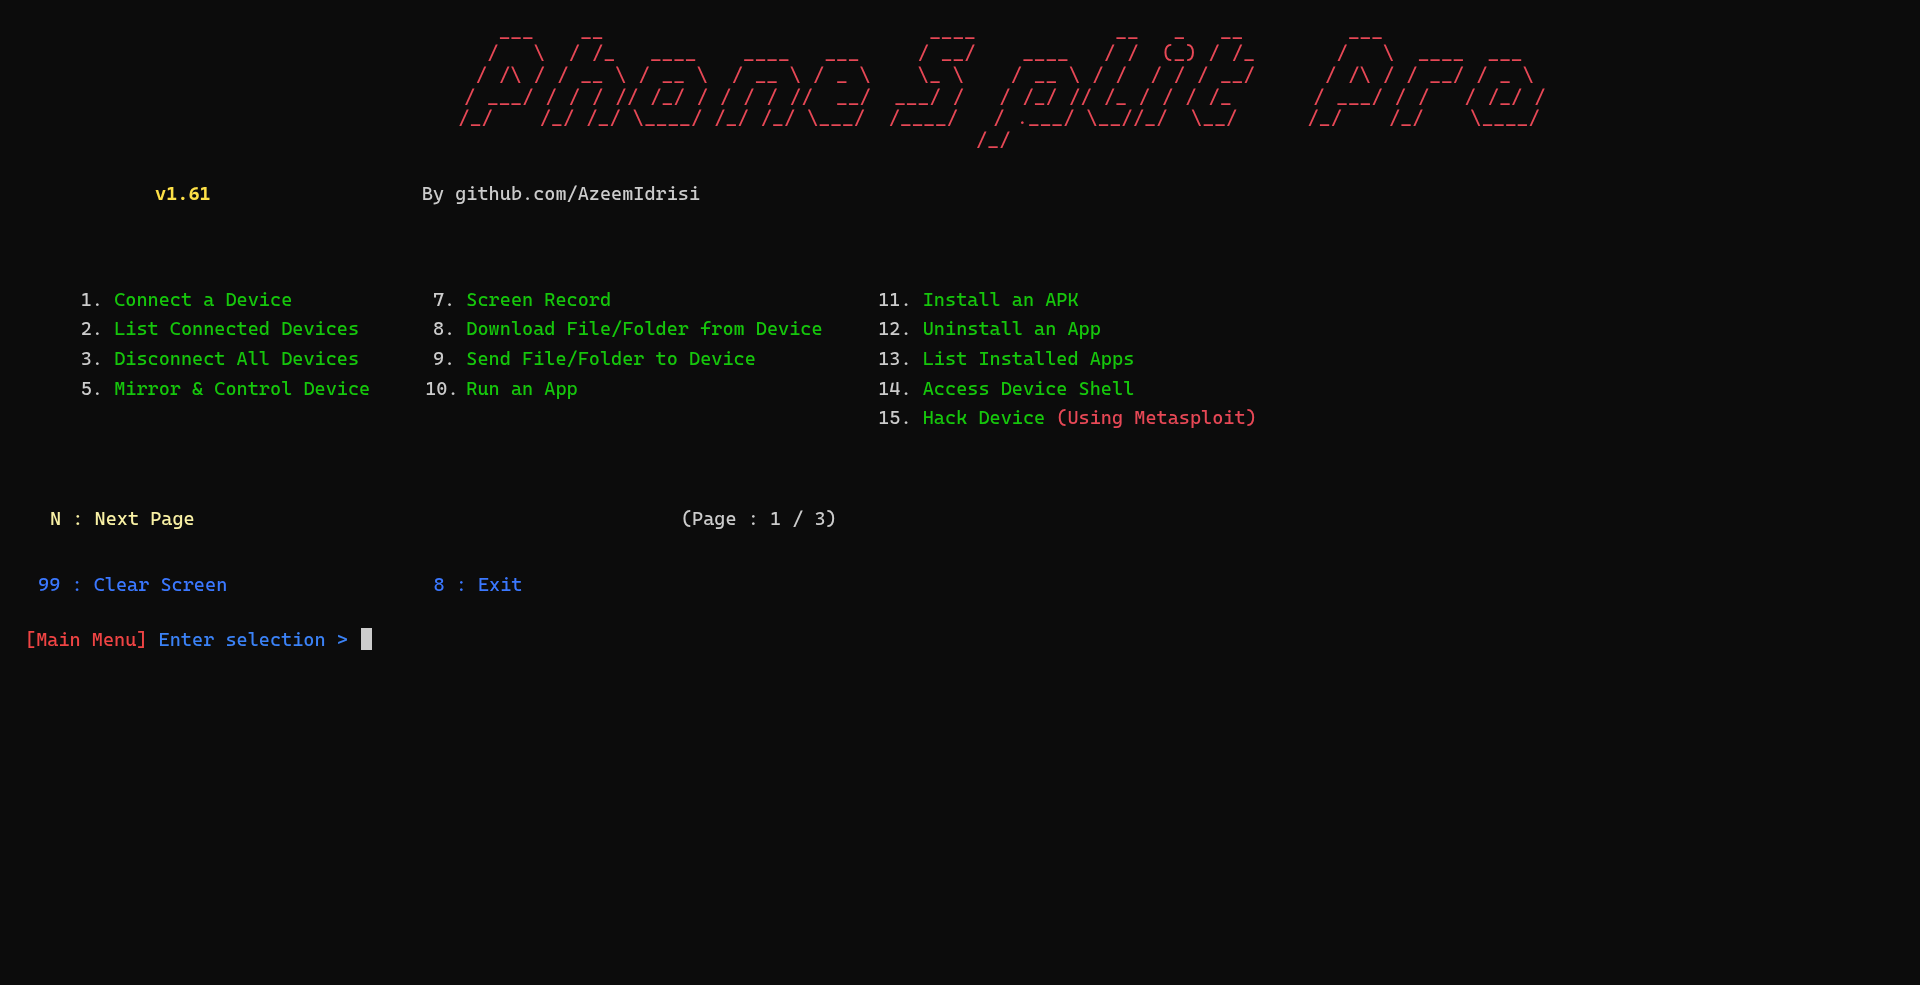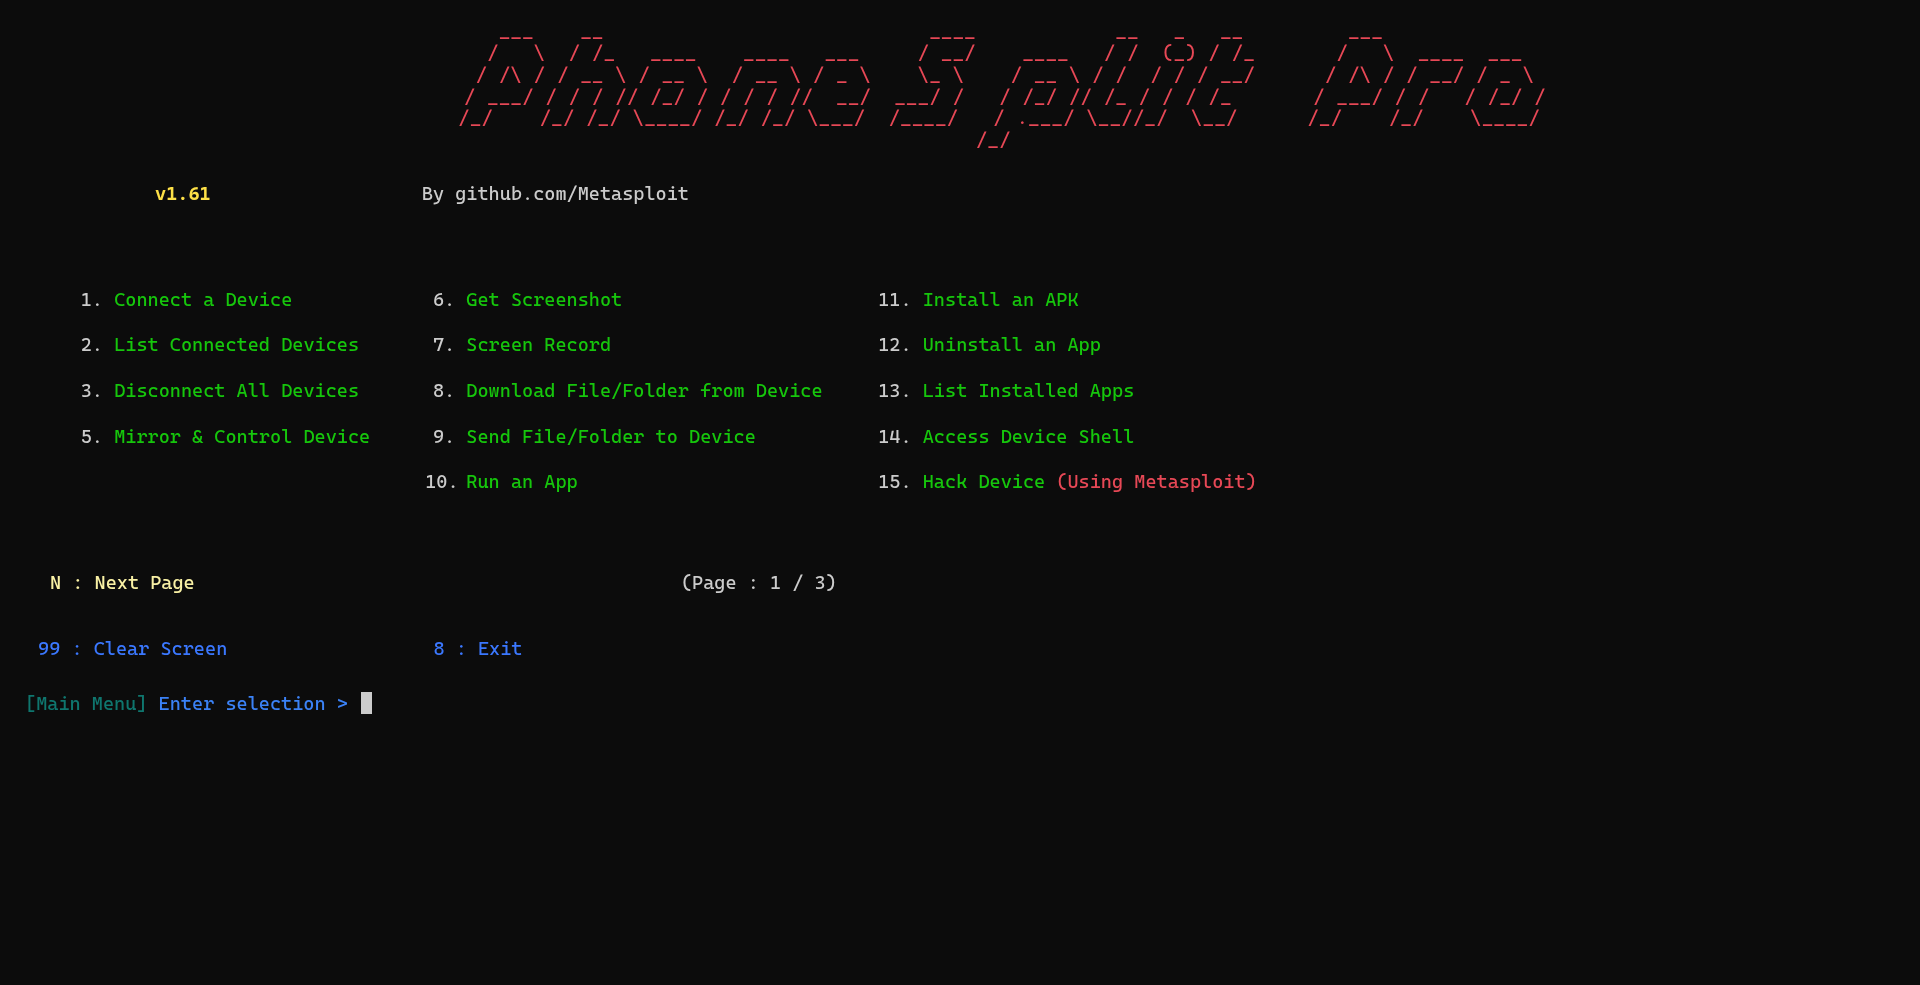--- a/index.html
+++ b/index.html
@@ -43,21 +43,21 @@
     }
     .menu-container {
       display: flex;
       margin-top: 80px;
       padding-left: 55px;
       gap: 55px;
     }
     .menu-column {
       display: flex;
       flex-direction: column;
-      gap: 20px;
+      gap: 4px;
     }
     .menu-item {
       white-space: nowrap;
     }
     .item-number {
       color: #cccccc;
       display: inline-block;
       text-align: right;
     }
     .col1 .item-number {
@@ -90,21 +90,21 @@
       color: #3b78ff;
     }
     .action-exit {
       margin-left: 195px;
     }
     .prompt-line {
       margin-top: 30px;
       padding-left: 5px;
     }
     .prompt-menu {
-      color: #0f766e;
+      color: #ef4444;
     }
     .prompt-text {
       color: #3b82f6;
     }
     .cursor {
       display: inline-block;
       width: 11px;
       height: 22px;
       background-color: #cccccc;
       vertical-align: text-bottom;
@@ -116,21 +116,21 @@
 
 <pre class="ascii-art">    ___    __                            ____            __   _   __         ___               
    /   \  / /_   ____    ____   ___     / __/    ____   / /  (_) / /_       /   \  ____  ___   
   / /\ / / __ \ / __ \  / __ \ / _ \    \_ \    / __ \ / /  / / / __/      / /\ / / __/ / _ \  
  / ___/ / / / // /_/ / / / / //  __/  ___/ /   / /_/ // /_ / / / /_       / ___/ / /   / /_/ / 
 /_/    /_/ /_/ \____/ /_/ /_/ \___/  /____/   / .___/ \__//_/  \__/      /_/    /_/    \____/ 
                                              /_/                                               </pre>
 
 <div class="version-line">
   <span class="version">v1.61</span>
-  <span class="by-text">By github.com/Metasploit</span>
+  <span class="by-text">By github.com/AzeemIdrisi</span>
 </div>
 
 <div class="menu-container">
   <div class="menu-column col1">
     <div class="menu-item">
       <span class="item-number">1.</span>
       <span class="item-label">Connect a Device</span>
     </div>
     <div class="menu-item">
       <span class="item-number">2.</span>
@@ -140,24 +140,20 @@
       <span class="item-number">3.</span>
       <span class="item-label">Disconnect All Devices</span>
     </div>
     <div class="menu-item">
       <span class="item-number">5.</span>
       <span class="item-label">Mirror &amp; Control Device</span>
     </div>
   </div>
 
   <div class="menu-column col2">
-    <div class="menu-item">
-      <span class="item-number">6.</span>
-      <span class="item-label">Get Screenshot</span>
-    </div>
     <div class="menu-item">
       <span class="item-number">7.</span>
       <span class="item-label">Screen Record</span>
     </div>
     <div class="menu-item">
       <span class="item-number">8.</span>
       <span class="item-label">Download File/Folder from Device</span>
     </div>
     <div class="menu-item">
       <span class="item-number">9.</span>

